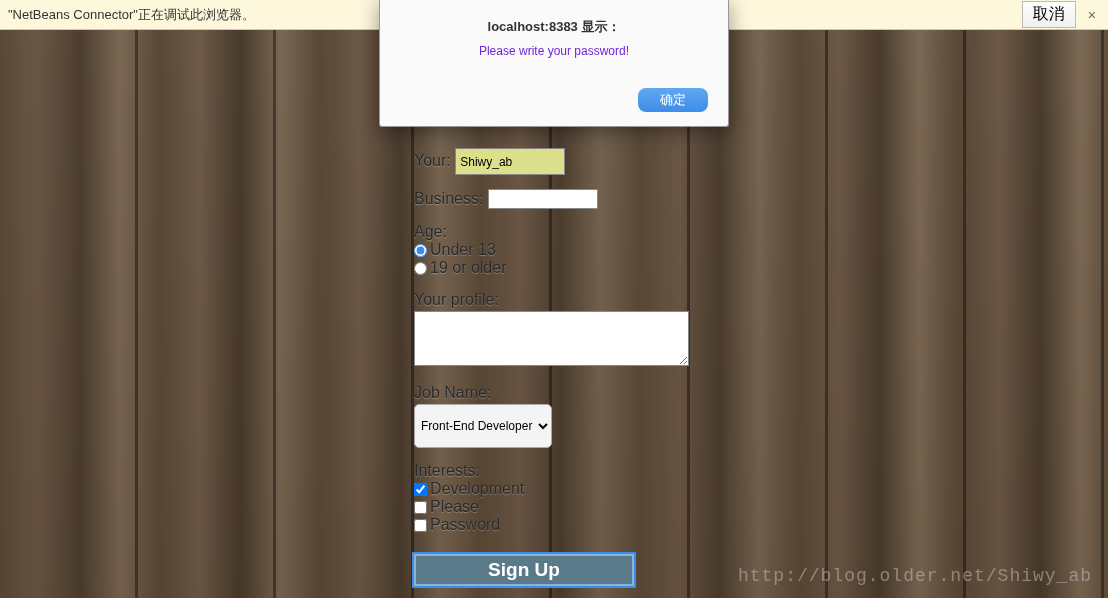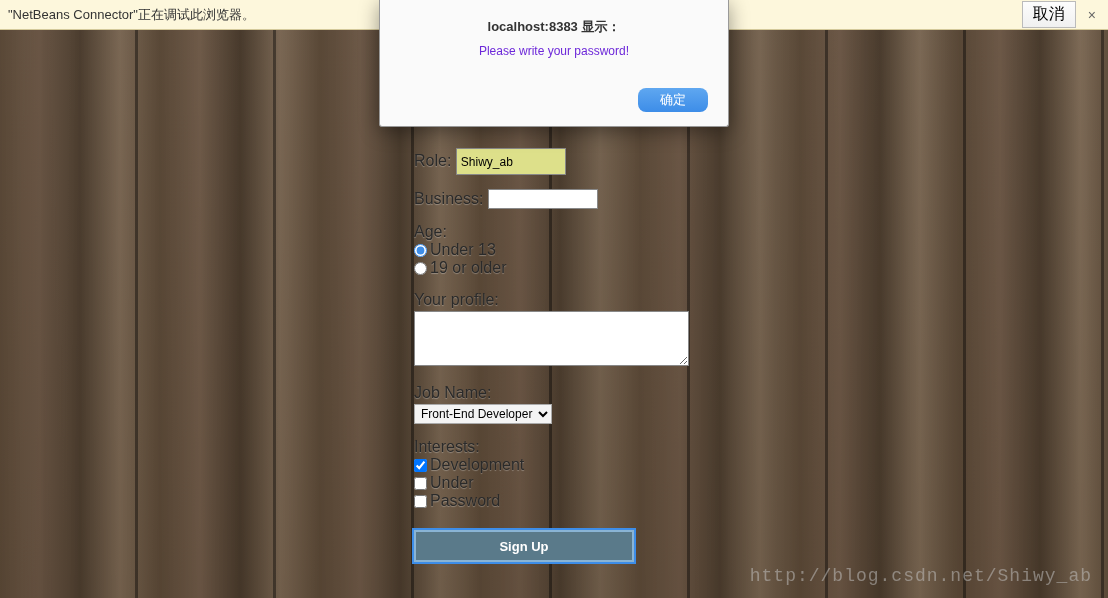--- a/index.html
+++ b/index.html
@@ -166,35 +166,35 @@
       width: 275px;
       height: 55px;
       border: 1px solid #888;
       resize: both;
       background: #fff;
       margin-top: 2px;
     }
     
     select {
       font-size: 12px;
-      padding: 1px 2px;
+      padding: 13px 2px;
       margin-top: 2px;
       background: #f4f4f4;
       border: 1px solid #aaa;
-      border-radius: 0;
+      border-radius: 5px;
     }
     
     .signup-btn {
       width: 220px;
       height: 32px;
       background: #5a7a8a;
       color: #fff;
       border: 2px solid #8ab4d4;
       outline: 2px solid #3d8de8;
-      font-size: 13px;
+      font-size: 19px;
       font-weight: bold;
       cursor: pointer;
       margin-top: 6px;
     }
     
     .watermark {
       position: absolute;
       bottom: 12px;
       right: 16px;
       font-family: "Courier New", monospace;
@@ -219,21 +219,21 @@
 <div class="dialog">
   <div class="dialog-title">localhost:8383 显示：</div>
   <div class="dialog-msg">Please write your password!</div>
   <div class="dialog-actions">
     <button class="ok-btn">确定</button>
   </div>
 </div>
 
 <div class="form-container">
   <div class="form-row">
-    <label>Role:</label>
+    <label>Your:</label>
     <input type="text" class="text-input" value="Shiwy_ab" style="">
   </div>
   
   <div class="form-row">
     <label>Business:</label>
     <input type="password" class="pw-input" style="">
   </div>
   
   <div class="form-row">
     <div>Age:</div>
@@ -260,24 +260,24 @@
   </div>
   
   <div class="form-row">
     <div>Interests:</div>
     <div class="check-row">
       <input type="checkbox" checked="" style="">
       <span>Development</span>
     </div>
     <div class="check-row">
       <input type="checkbox" style="">
-      <span>Under</span>
+      <span>Please</span>
     </div>
     <div class="check-row">
       <input type="checkbox" style="">
       <span>Password</span>
     </div>
   </div>
   
   <button class="signup-btn">Sign Up</button>
 </div>
 
-<div class="watermark">http://blog.csdn.net/Shiwy_ab</div>
+<div class="watermark">http://blog.older.net/Shiwy_ab</div>
 
 </body></html>

